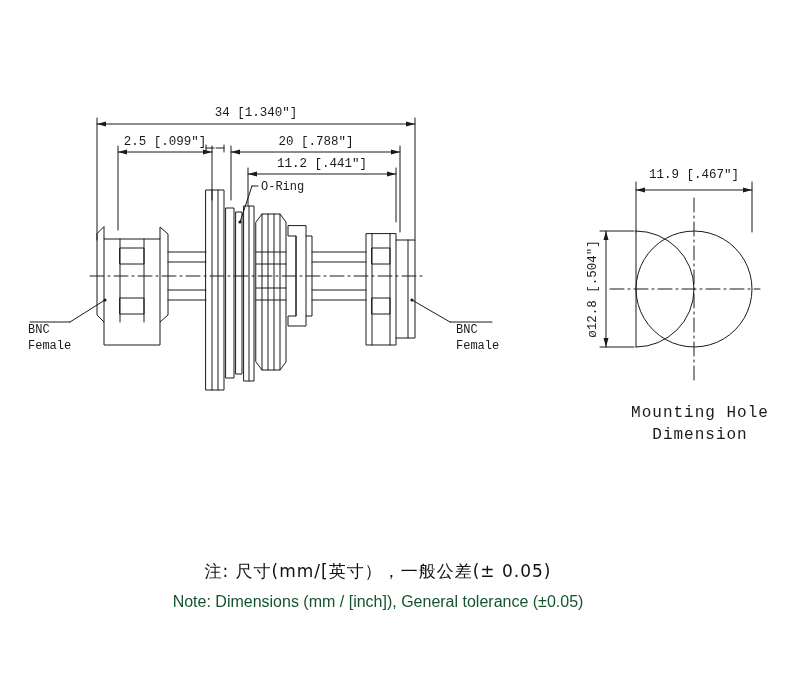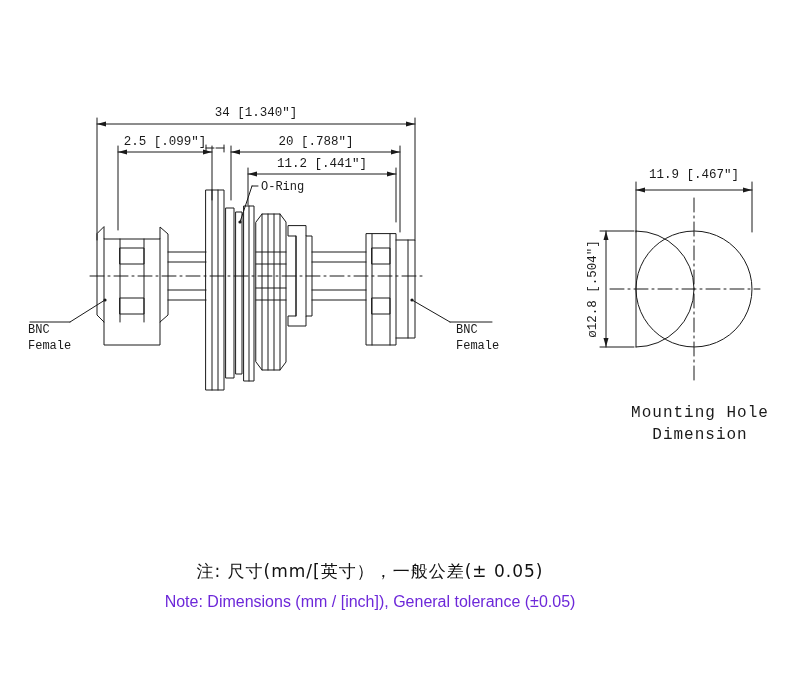--- a/index.html
+++ b/index.html
@@ -22,36 +22,36 @@
     height: 679px;
   }
   svg.drawing {
     position: absolute;
     left: 0; top: 0;
     width: 800px;
     height: 679px;
   }
   .notes {
     position: absolute;
-    left: 4px;
+    left: 12px;
     top: 560px;
     width: 732px;
     text-align: center;
   }
   .note-cn {
     font-family: "DejaVu Sans", sans-serif;
     font-size: 17px;
     letter-spacing: 1px;
     color: #111;
     margin-bottom: 10px;
   }
   .note-en {
     font-family: "Liberation Sans", sans-serif;
     font-size: 16px;
-    color: #6d28d9;
+    color: #14532d;
   }
 </style>
 </head>
 <body>
 
 <div id="sheet">
 
   <svg class="drawing" viewBox="0 0 800 679">
     <g fill="none" stroke="#1a1a1a" stroke-width="1" stroke-linecap="round" stroke-linejoin="round">
 

